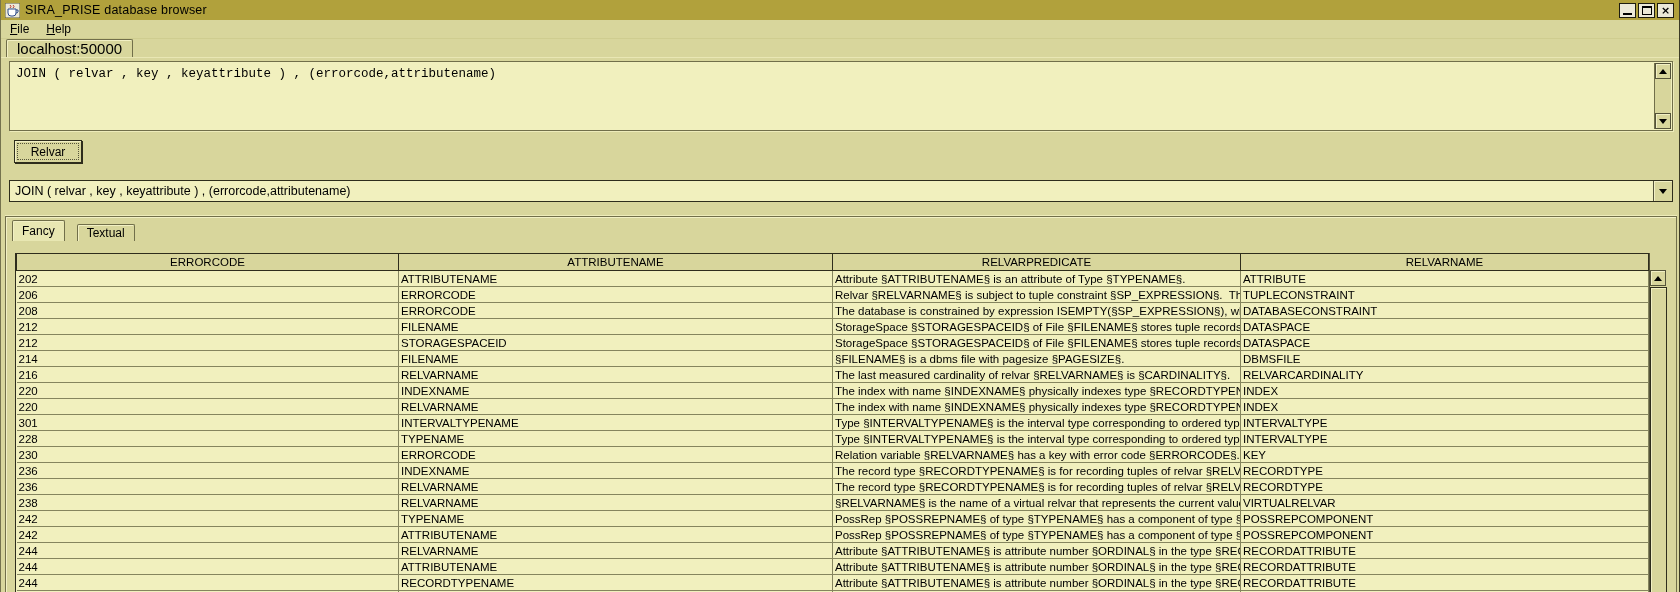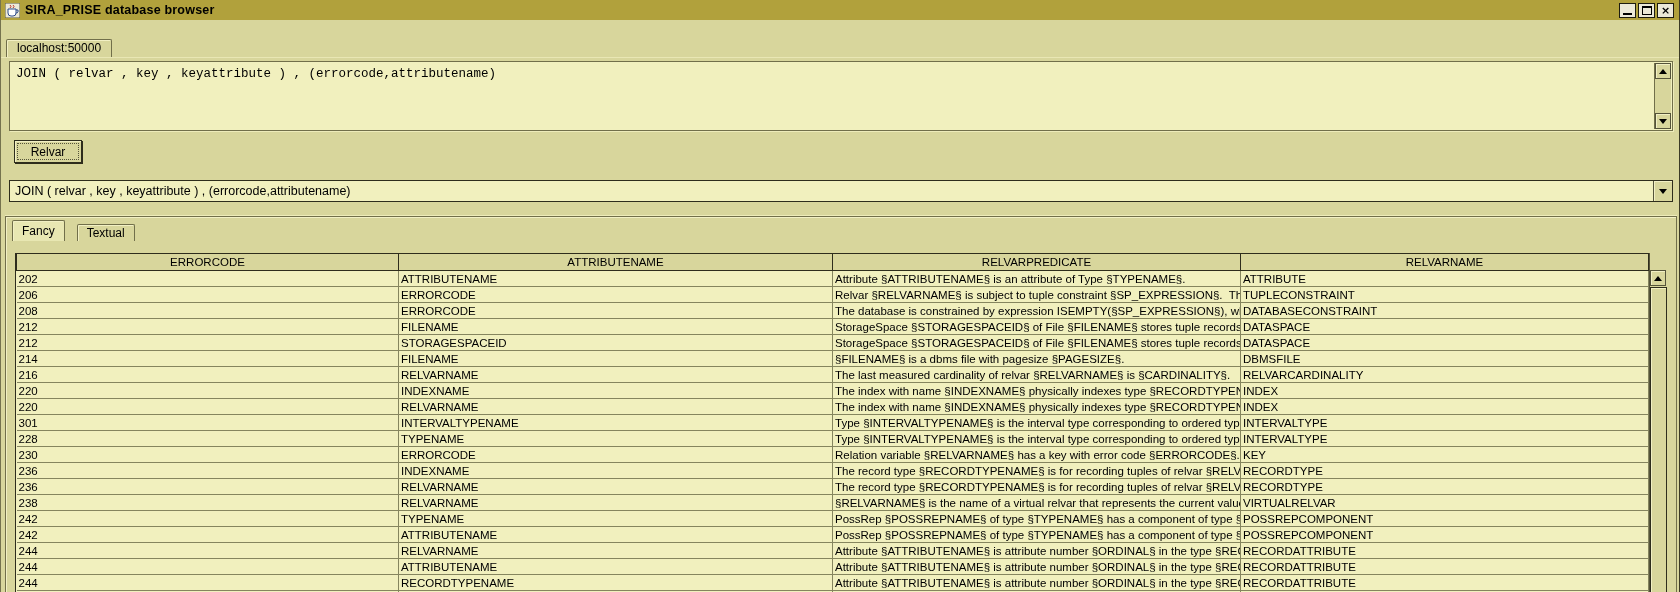--- a/index.html
+++ b/index.html
@@ -9,42 +9,42 @@
     background:#d8d69c; color:#000;
     font-family:"Liberation Sans", sans-serif;
     border-left:1px solid #75734e; border-right:1px solid #3c3b26;
   }
   
   .titlebar {
     position:absolute; left:0; top:0; width:100%; height:20px;
     background:#b1a13c; display:flex; align-items:center; padding:0 4px; gap:5px;
   }
   .app-icon { width:15px; height:15px; display:inline-block; }
-  .title { font-weight:bold; font-size:12.5px; letter-spacing:0.2px; }
+  .title { font-weight:normal; font-size:12.5px; letter-spacing:0.2px; }
   .win-btns { margin-left:auto; display:flex; gap:2px; padding-right:1px; }
   .win-btn {
     width:17px; height:15px; background:#ece9d8; border:1px solid #1d1c10;
     position:relative; display:inline-block; cursor:default;
   }
   .glyph-min { position:absolute; left:3px; bottom:2px; width:9px; height:2px; background:#000; }
   .glyph-max { position:absolute; left:3px; top:2px; width:10px; height:9px; border:1px solid #000; border-top-width:2px; }
   .glyph-close { position:absolute; left:0; top:0; width:15px; height:13px; font:bold 11px/13px "DejaVu Sans",sans-serif; text-align:center; }
   
   .menubar {
     position:absolute; left:0; top:20px; width:100%; height:19px;
     display:flex; align-items:center; gap:17px; padding-left:9px; font-size:12px;
     border-bottom:1px solid #cfcd90;
   }
   .menu-item { display:inline-block; }
   .menu-item::first-letter { text-decoration:underline; }
   
   .conn-tabstrip { position:absolute; left:0; top:39px; width:100%; height:19px; border-bottom:1px solid #e9e7b4; }
   .conn-tab {
     position:absolute; left:5px; bottom:0; height:18px; line-height:17px; padding:0 10px;
-    background:#d8d69c; font-size:12px;
+    background:#d8d69c; font-size:15px;
     border:1px solid #716f4a; border-bottom:none; border-radius:2px 2px 0 0;
     box-shadow:inset 1px 1px 0 #f2f0c4;
   }
   
   .query-pane {
     position:absolute; left:8px; top:61px; width:1664px; height:70px;
     background:#f1f0be; border:1px solid #716f4a;
     box-shadow:1px 1px 0 #eeecba;
   }
   .query-text {
@@ -141,20 +141,24 @@
         </span>
       <span class="win-btn">
           <span class="glyph-max"></span>
         </span>
       <span class="win-btn">
           <span class="glyph-close">×</span>
         </span>
     </span>
   </div>
 
+  <div class="menubar">
+    <span class="menu-item">File</span>
+    <span class="menu-item">Help</span>
+  </div>
 
   <div class="conn-tabstrip">
     <span class="conn-tab">localhost:50000</span>
   </div>
 
   <div class="query-pane">
     <div class="query-text">JOIN ( relvar , key , keyattribute ) , (errorcode,attributename)</div>
     <div class="v-scrollbar">
       <span class="sb-btn up">
           <span class="tri-up"></span>

